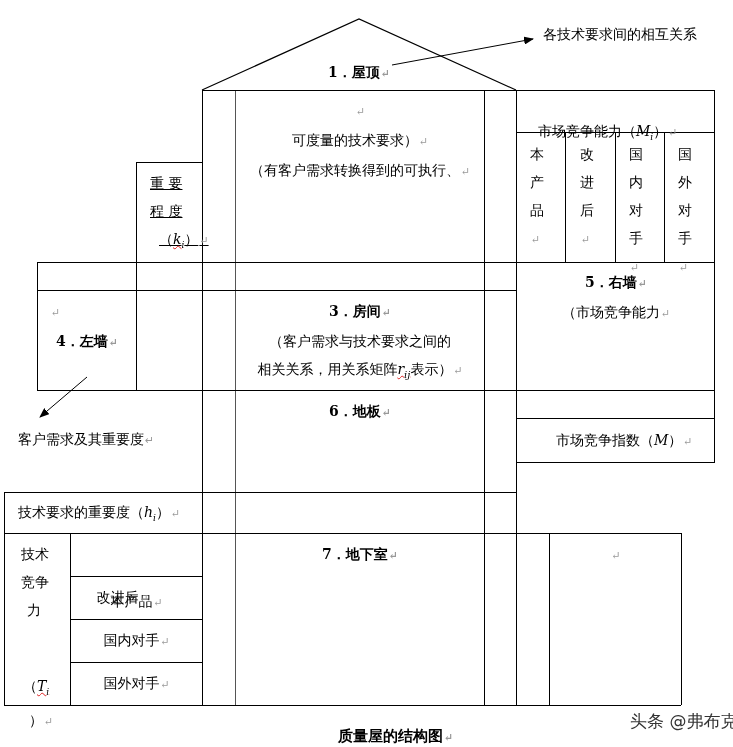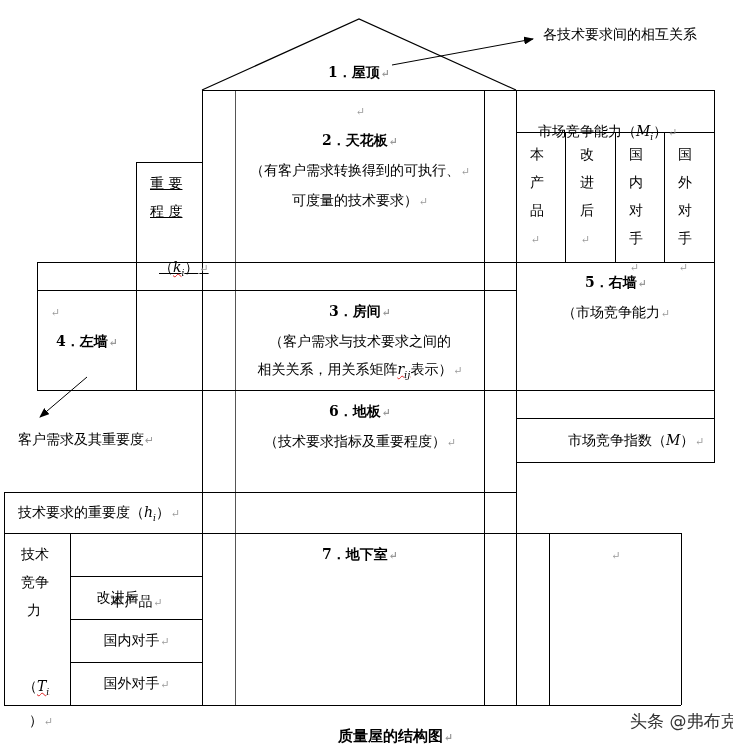--- a/index.html
+++ b/index.html
@@ -63,29 +63,28 @@
 <div class="hl" style="left:70px;top:662px;width:132px;"></div>
 
 <div class="vl" style="left:549px;top:533px;height:172px;"></div>
 <div class="vl" style="left:681px;top:533px;height:172px;"></div>
 
 <div class="txt b" style="left:328px;top:58px;"><span>1．屋顶</span><span class="ret"></span></div>
 <div class="txt" style="left:543px;top:20px;font-family:'DejaVu Sans',sans-serif;">各技术要求间的相互关系</div>
 
 <div class="txt c" style="left:236px;top:96px;width:248px;">
   <div><span class="ret"></span></div>
-  <div class="b"><span>2．天花板</span><span class="ret"></span></div>
+  <div><span>可度量的技术要求）</span><span class="ret"></span></div>
   <div><span>（有客户需求转换得到的可执行、</span><span class="ret"></span></div>
-  <div><span>可度量的技术要求）</span><span class="ret"></span></div>
 </div>
 
 <div class="txt" style="left:150px;top:169px;line-height:28px;text-decoration:underline;">
   <div>重 要</div>
   <div>程 度</div>
-  <div style="padding-left:9px;margin-top:28px;"><span>（</span><span class="em sq"><span>k</span><sub style="font-size:9px;">i</sub></span><span>）</span><span class="ret"></span></div>
+  <div style="padding-left:9px;"><span>（</span><span class="em sq"><span>k</span><sub style="font-size:9px;">i</sub></span><span>）</span><span class="ret"></span></div>
 </div>
 
 <div class="txt" style="left:538px;top:97px;margin-top:20px;"><span>市场竞争能力（</span><span class="em">M</span><sub class="em" style="font-size:9px;">i</sub><span>）</span><span class="ret"></span></div>
 <div class="txt vert" style="left:530px;top:140px;width:22px;"><span>本</span><br><span>产</span><br><span>品</span><span class="ret"></span></div>
 <div class="txt vert" style="left:580px;top:140px;width:22px;"><span>改</span><br><span>进</span><br><span>后</span><span class="ret"></span></div>
 <div class="txt vert" style="left:629px;top:140px;width:22px;"><span>国</span><br><span>内</span><br><span>对</span><br><span>手</span><span class="ret"></span></div>
 <div class="txt vert" style="left:678px;top:140px;width:22px;"><span>国</span><br><span>外</span><br><span>对</span><br><span>手</span><span class="ret"></span></div>
 
 <div class="txt c" style="left:236px;top:297px;width:248px;">
   <div class="b"><span>3．房间</span><span class="ret"></span></div>
@@ -97,25 +96,24 @@
   <div><span class="ret"></span></div>
   <div class="b" style="padding-left:6px;"><span>4．左墙</span><span class="ret"></span></div>
 </div>
 <div class="txt" style="left:18px;top:425px;font-family:'DejaVu Sans',sans-serif;"><span>客户需求及其重要度</span><span class="ret"></span></div>
 
 <div class="txt c" style="left:517px;top:268px;width:198px;">
   <div class="b"><span>5．右墙</span><span class="ret"></span></div>
   <div><span>（市场竞争能力</span><span class="ret"></span></div>
 </div>
 
-<div class="txt" style="left:568px;top:426px;"><span>市场竞争指数（</span><span class="em">M</span><span>）</span><span class="ret"></span></div>
+<div class="txt" style="left:556px;top:426px;"><span>市场竞争指数（</span><span class="em">M</span><span>）</span><span class="ret"></span></div>
 
 <div class="txt c" style="left:236px;top:397px;width:248px;">
   <div class="b"><span>6．地板</span><span class="ret"></span></div>
-  <div><span>（技术要求指标及重要程度）</span><span class="ret"></span></div>
 </div>
 
 <div class="txt" style="left:18px;top:498px;"><span>技术要求的重要度（</span><span class="em">h</span><sub class="em" style="font-size:9px;">i</sub><span>）</span><span class="ret"></span></div>
 
 <div class="txt" style="left:21px;top:540px;">
   <div>技术</div>
   <div>竞争</div>
   <div style="padding-left:6px;">力</div>
   <div style="padding-left:2px;margin-top:48px;"><span>（</span><span class="em sq"><span>T</span><sub style="font-size:9px;">i</sub></span></div>
   <div style="padding-left:8px;"><span>）</span><span class="ret"></span></div>

